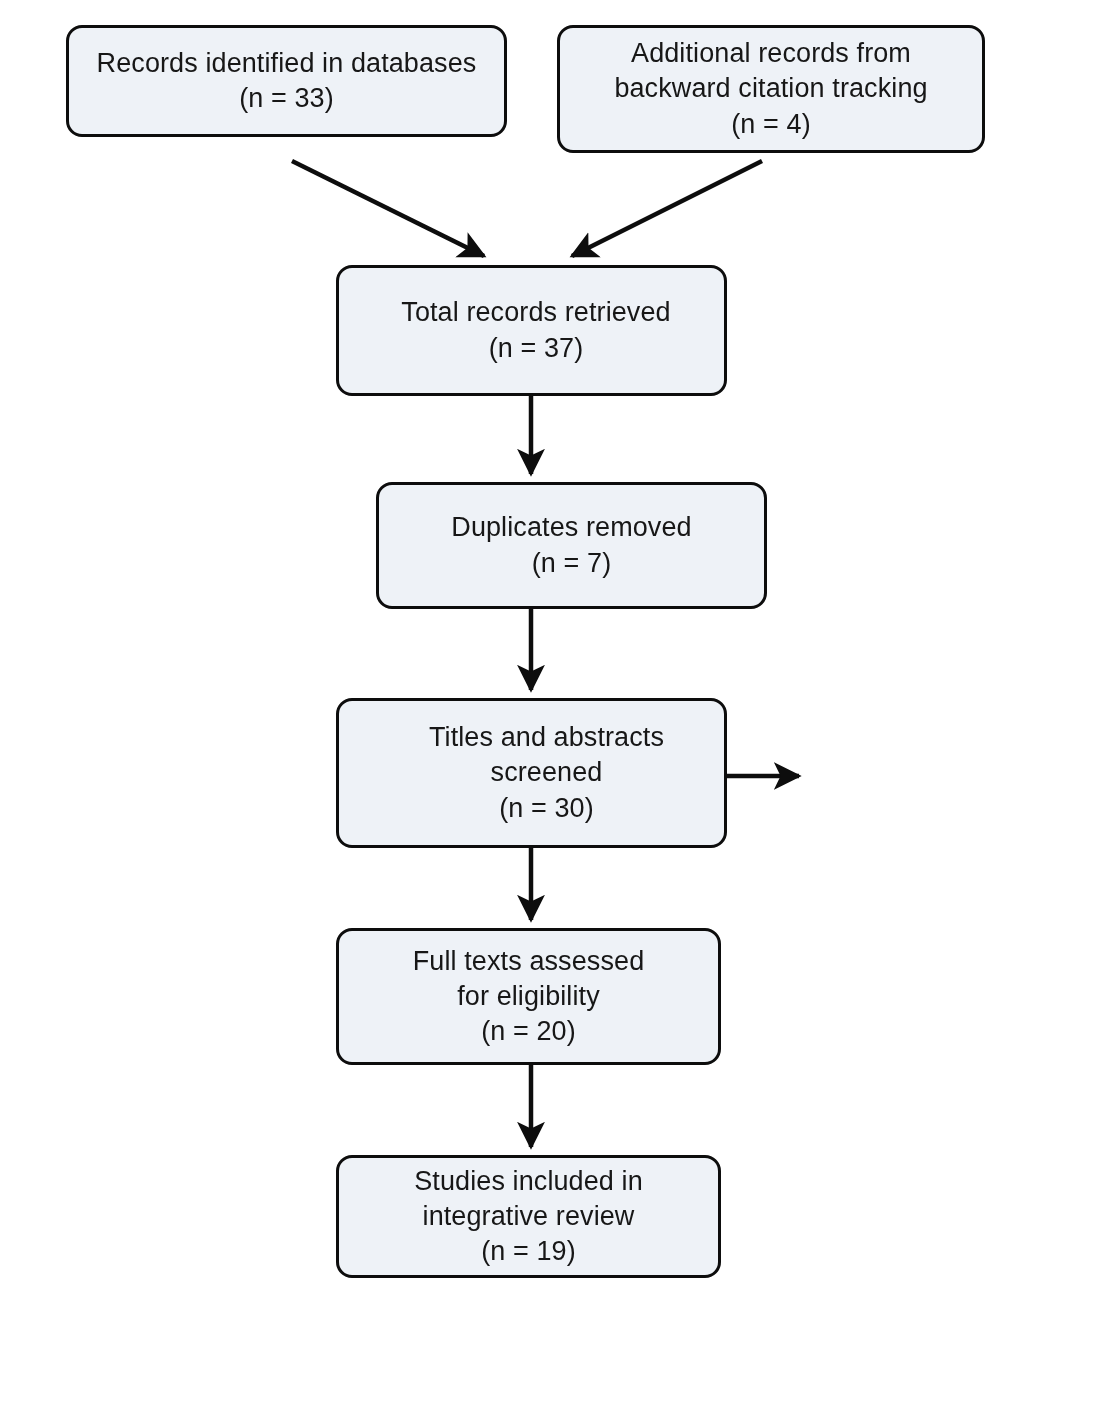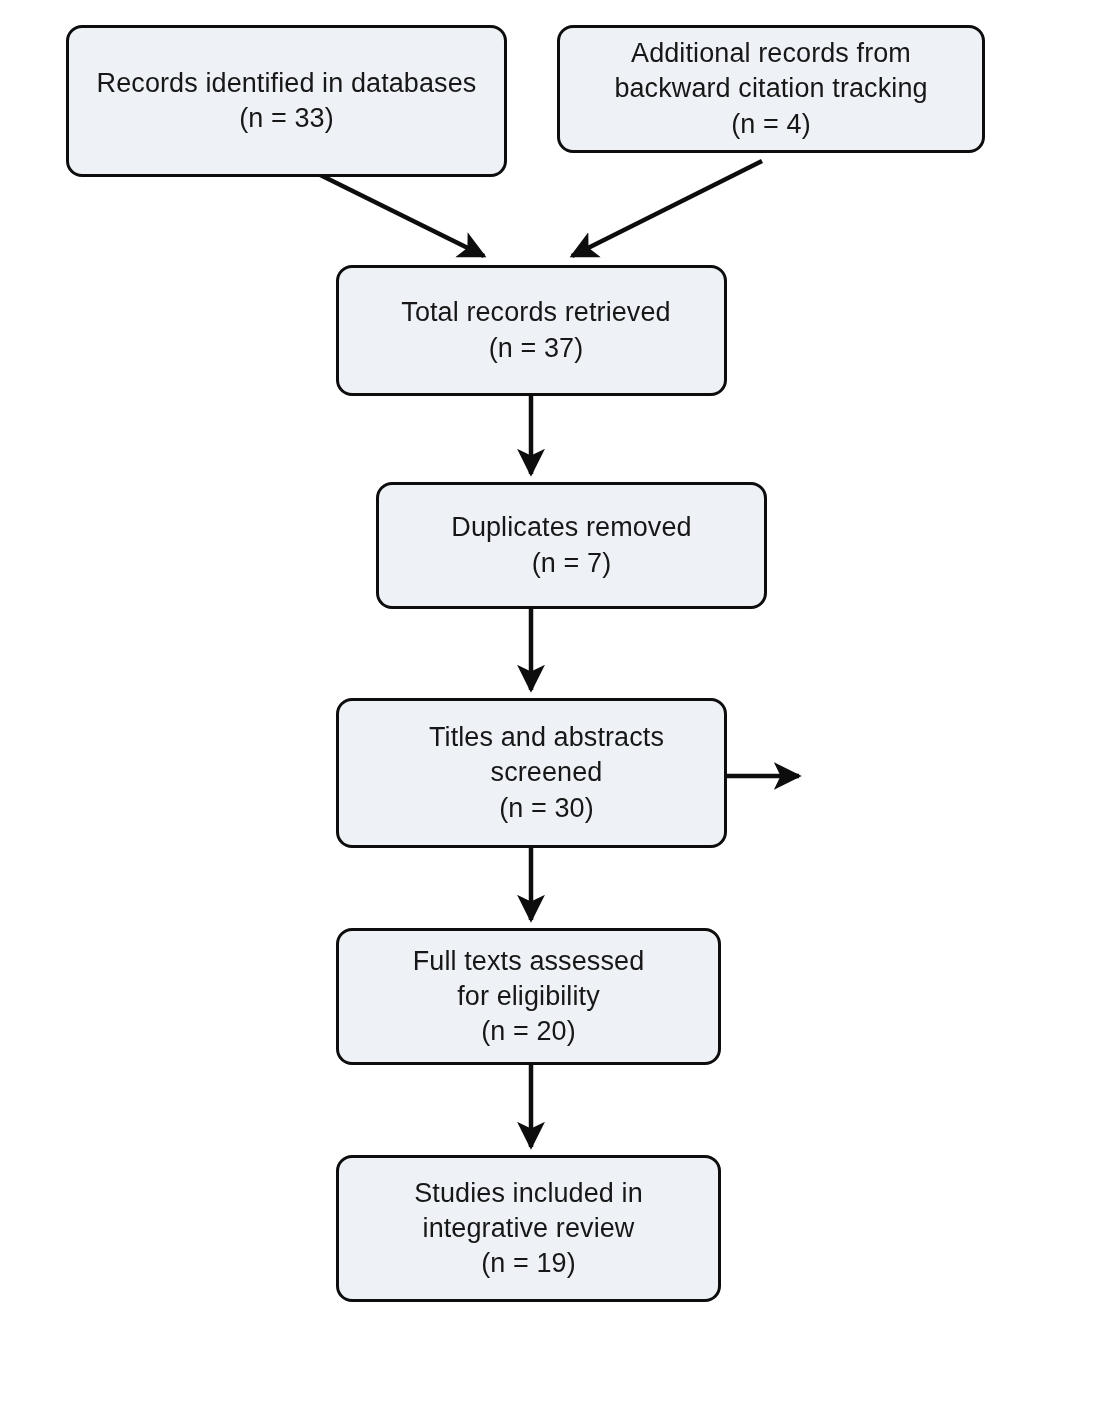--- a/index.html
+++ b/index.html
@@ -41,28 +41,28 @@
     font-size: 27px;
     line-height: 1.30;
     letter-spacing: 0.1px;
     padding: 4px 10px;
   }
   .node .node-text {
     display: block;
     white-space: pre-line;
   }
   
-  #node-identified      { left: 66px;  top: 25px;   width: 441px; height: 152px; }
+  #node-identified      { left: 66px;  top: 25px;   width: 441px; height: 112px; }
   #node-backward        { left: 557px; top: 25px;   width: 428px; height: 128px; }
   #node-total           { left: 336px; top: 265px;  width: 391px; height: 131px; padding-left: 19px; }
   #node-duplicates      { left: 336px; top: 482px;  width: 391px; height: 127px; margin-left: 40px; }
   #node-screened        { left: 336px; top: 698px;  width: 391px; height: 150px; padding-left: 40px; }
   #node-excluded        { left: 807px; top: 716px;  width: 251px; height: 120px; }
   #node-fulltext        { left: 336px; top: 928px;  width: 385px; height: 137px; }
-  #node-included        { left: 336px; top: 1155px; width: 385px; height: 147px; text-align: center; }
+  #node-included        { left: 336px; top: 1155px; width: 385px; height: 123px; text-align: center; }
 </style>
 </head>
 <body>
 
 <div id="diagram-root">
 
   <svg class="connectors" viewBox="0 0 1114 1412" aria-hidden="true">
     <defs>
       <marker id="arrowhead" markerWidth="7" markerHeight="7" refX="5.6" refY="3.5" orient="auto" markerUnits="strokeWidth">
         <path d="M0,0.4 L6.2,3.5 L0,6.6 L1.5,3.5 Z" fill="#0d0d0d"></path>

